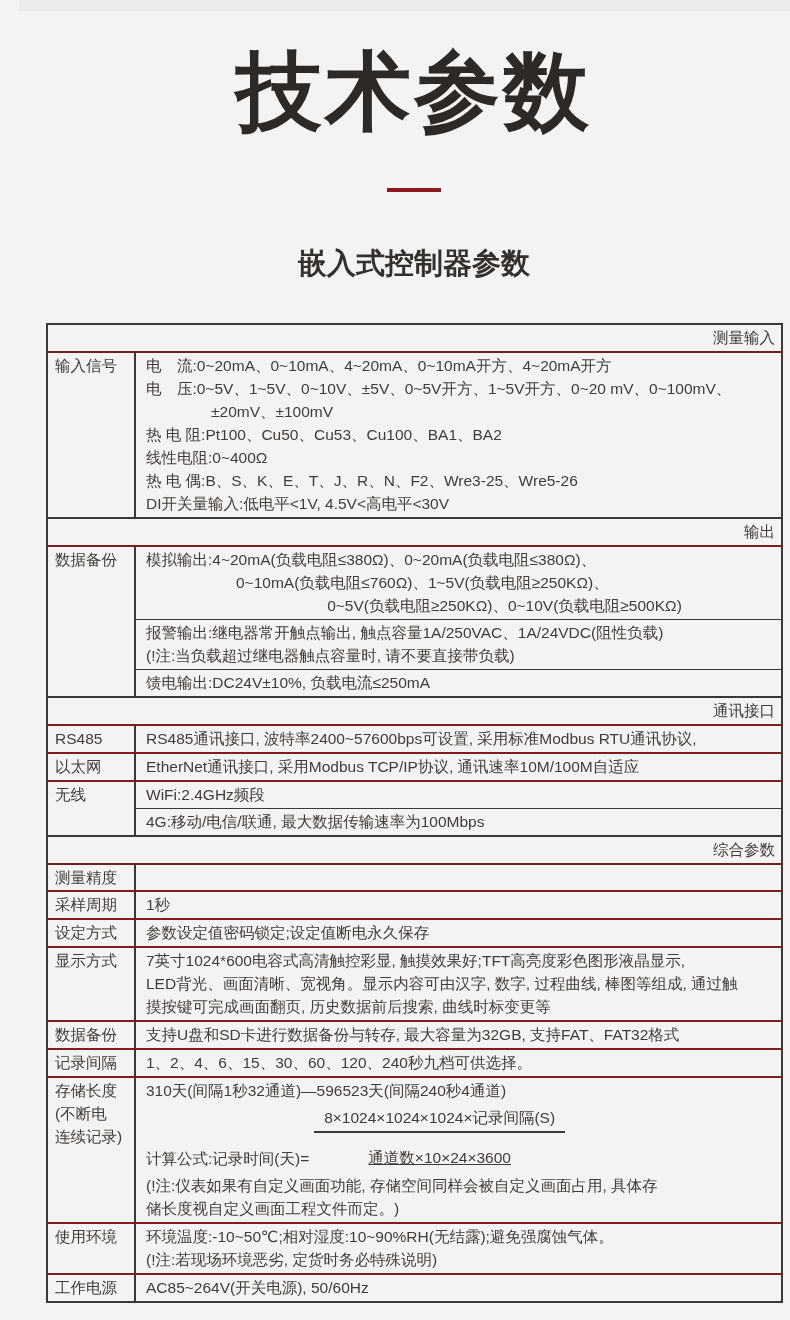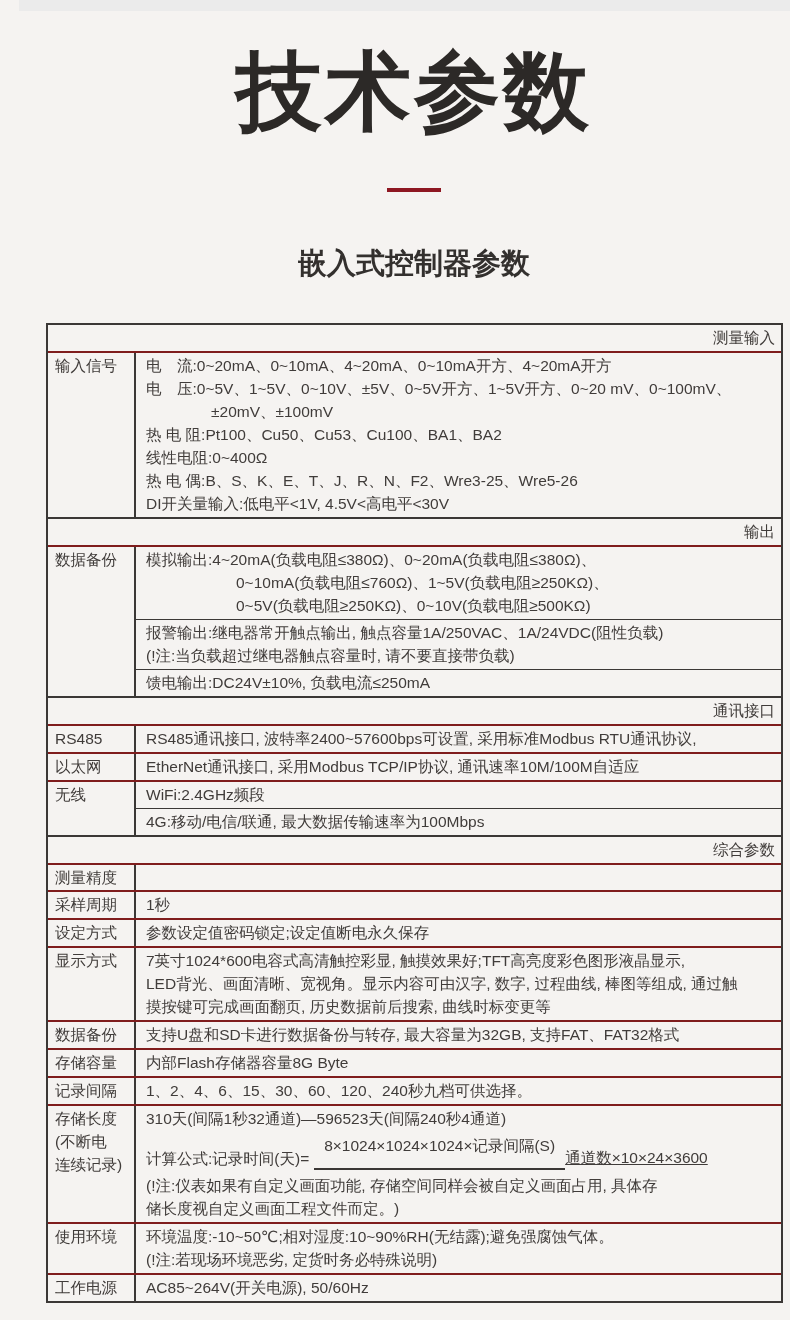--- a/index.html
+++ b/index.html
@@ -19,21 +19,21 @@
   .t-row{display:flex;border-top:2px solid #7f1d1d;}
   .t-label{flex:0 0 88px;width:88px;box-sizing:border-box;border-right:2px solid #3b3836;
            padding:1px 2px 1px 7px;}
   .t-label-line{white-space:nowrap;}
   .t-content{flex:1 1 auto;display:flex;flex-direction:column;min-width:0;}
   .t-block{padding:1px 8px 2px 10px;flex:1 0 auto;}
   .t-sep{border-top:1.5px solid #3b3836;}
   .t-line{white-space:nowrap;}
   .t-frac-row{display:flex;align-items:flex-end;margin:3px 0 4px 0;}
   .frac-prefix{white-space:nowrap;}
-  .frac{display:inline-flex;flex-direction:row;text-align:center;margin-left:5px;}
+  .frac{display:inline-flex;flex-direction:column;text-align:center;margin-left:5px;}
   .frac-num{padding:0 10px 1px 10px;border-bottom:2px solid #3b3836;line-height:25px;white-space:nowrap;}
   .frac-den{padding-top:12px;line-height:25px;white-space:nowrap;text-decoration:underline;}
 </style>
 </head>
 <body>
 
 <div class="page">
   <div class="top-strip"></div>
   <h1 class="title">技术参数</h1>
   <div class="red-divider"></div>
@@ -58,21 +58,21 @@
       </div>
       <div class="t-sec">输出</div>
       <div class="t-row">
         <div class="t-label">
           <div class="t-label-line">数据备份</div>
         </div>
         <div class="t-content">
           <div class="t-block">
             <div class="t-line">模拟输出:4~20mA(负载电阻≤380Ω)、0~20mA(负载电阻≤380Ω)、</div>
             <div class="t-line" style="padding-left: 90px;">0~10mA(负载电阻≤760Ω)、1~5V(负载电阻≥250KΩ)、</div>
-            <div class="t-line" style="padding-left: 90px;">0~5V(负载电阻≥250KΩ)、0~10V(负载电阻≥500KΩ)</div>
+            <div class="t-line" style="padding-left: 90px; text-align: center;">0~5V(负载电阻≥250KΩ)、0~10V(负载电阻≥500KΩ)</div>
           </div>
           <div class="t-block t-sep">
             <div class="t-line">报警输出:继电器常开触点输出, 触点容量1A/250VAC、1A/24VDC(阻性负载)</div>
             <div class="t-line">(!注:当负载超过继电器触点容量时, 请不要直接带负载)</div>
           </div>
           <div class="t-block t-sep">
             <div class="t-line">馈电输出:DC24V±10%, 负载电流≤250mA</div>
           </div>
         </div>
       </div>
@@ -148,30 +148,20 @@
           </div>
         </div>
       </div>
       <div class="t-row">
         <div class="t-label">
           <div class="t-label-line">数据备份</div>
         </div>
         <div class="t-content">
           <div class="t-block">
             <div class="t-line">支持U盘和SD卡进行数据备份与转存, 最大容量为32GB, 支持FAT、FAT32格式</div>
-          </div>
-        </div>
-      </div>
-      <div class="t-row">
-        <div class="t-label">
-          <div class="t-label-line">存储容量</div>
-        </div>
-        <div class="t-content">
-          <div class="t-block">
-            <div class="t-line">内部Flash存储器容量8G Byte</div>
           </div>
         </div>
       </div>
       <div class="t-row">
         <div class="t-label">
           <div class="t-label-line">记录间隔</div>
         </div>
         <div class="t-content">
           <div class="t-block">
             <div class="t-line">1、2、4、6、15、30、60、120、240秒九档可供选择。</div>

